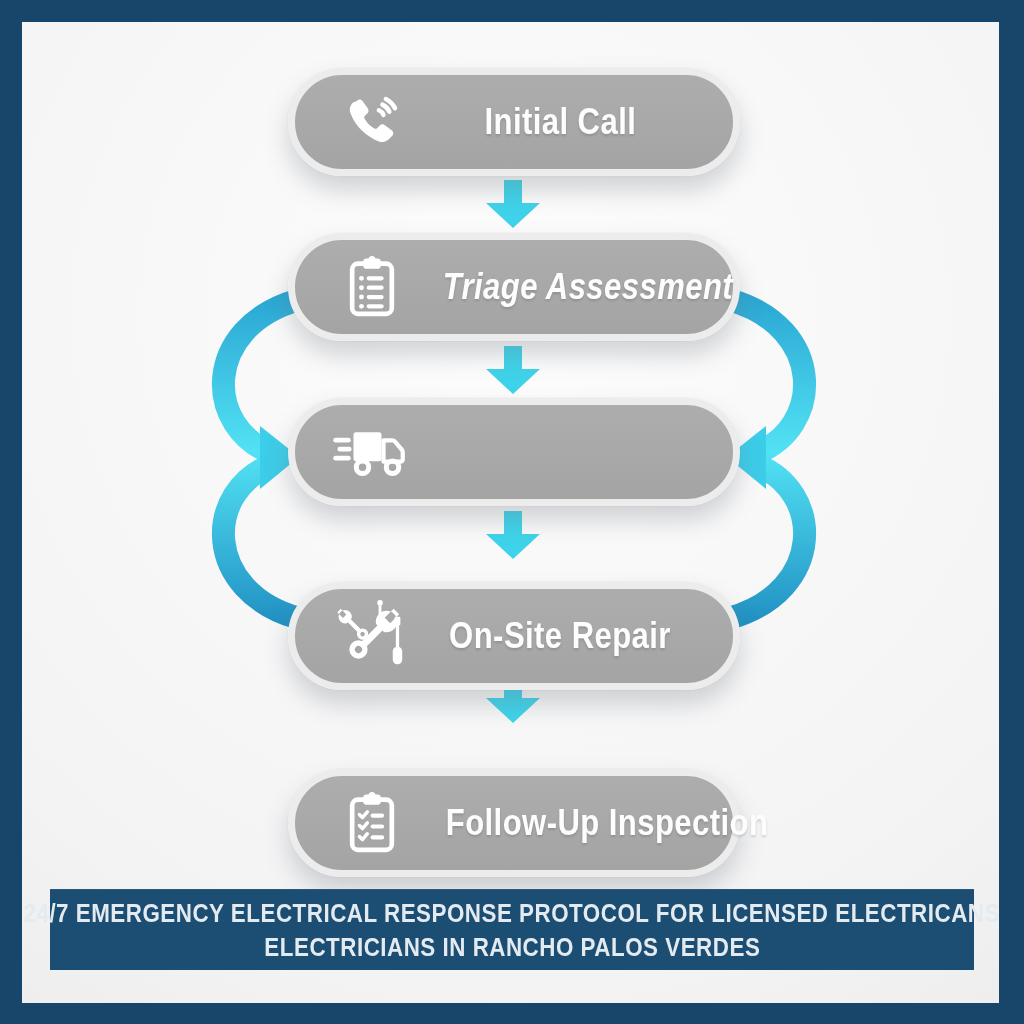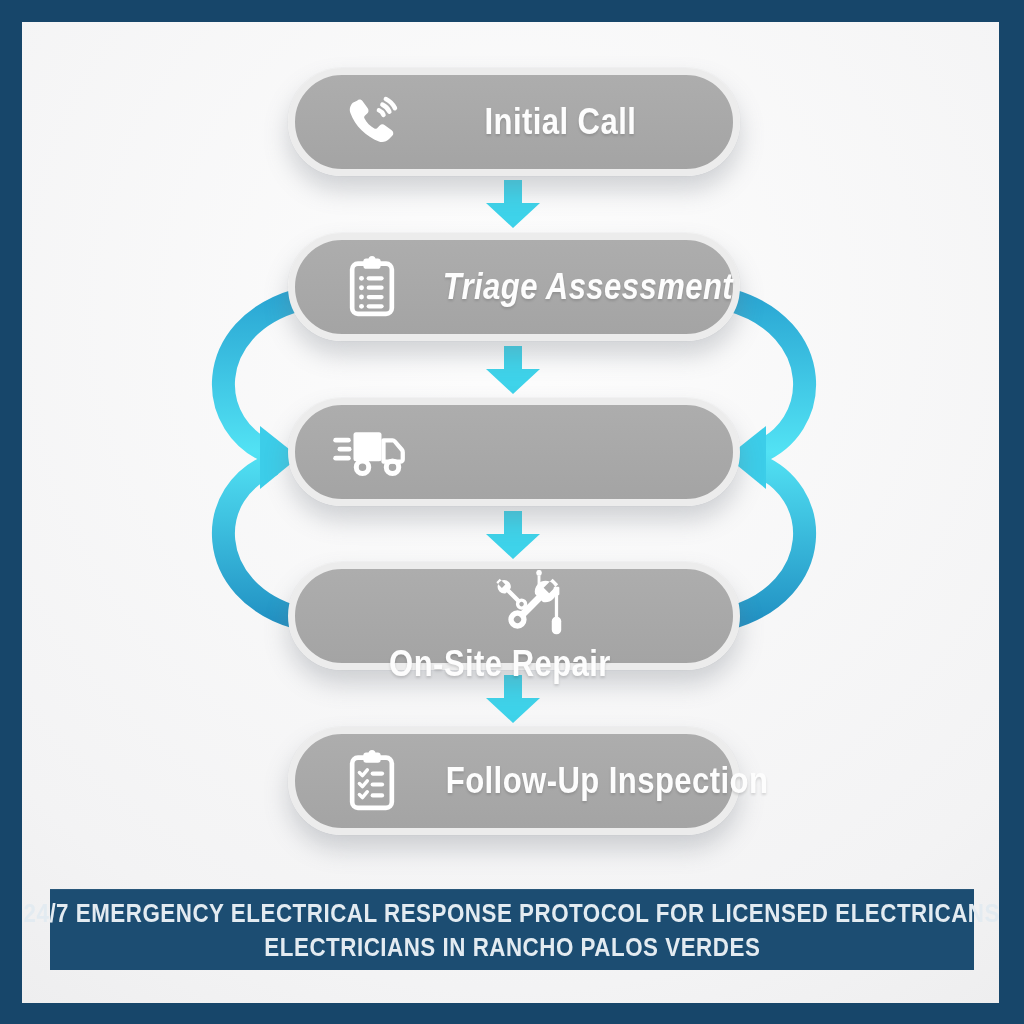--- a/index.html
+++ b/index.html
@@ -28,21 +28,21 @@
     display:flex;align-items:center;justify-content:center;
   }
   .pill-label-zone{flex:1;display:flex;align-items:flex-end;justify-content:center;padding-right:28px;}
   .pill-label{
     display:inline-block;
     font-size:37px;font-weight:700;color:#fdfdfd;
     letter-spacing:.5px;white-space:nowrap;
     transform:scaleX(.84);transform-origin:center;
     text-shadow:0 2px 3px rgba(0,0,0,.14);
   }
-  #pill-1{top:68px;} #pill-2{top:233px;font-style:italic;} #pill-3{top:398px;} #pill-4{top:562px;flex-direction:column;} #pill-5{top:727px;}
+  #pill-1{top:68px;} #pill-2{top:233px;font-style:italic;} #pill-3{top:398px;} #pill-4{top:582px;} #pill-5{top:769px;}
   .banner{
     position:absolute;left:50px;top:889px;width:924px;height:81px;
     background:#1c4d72;
     box-shadow:inset 0 1px 0 rgba(255,255,255,.06);
     display:flex;flex-direction:column;align-items:center;justify-content:center;
     z-index:2;
   }
   .banner-line{
     display:block;font-size:26px;font-weight:700;color:#e3ebf1;
     letter-spacing:.6px;line-height:34px;white-space:nowrap;

